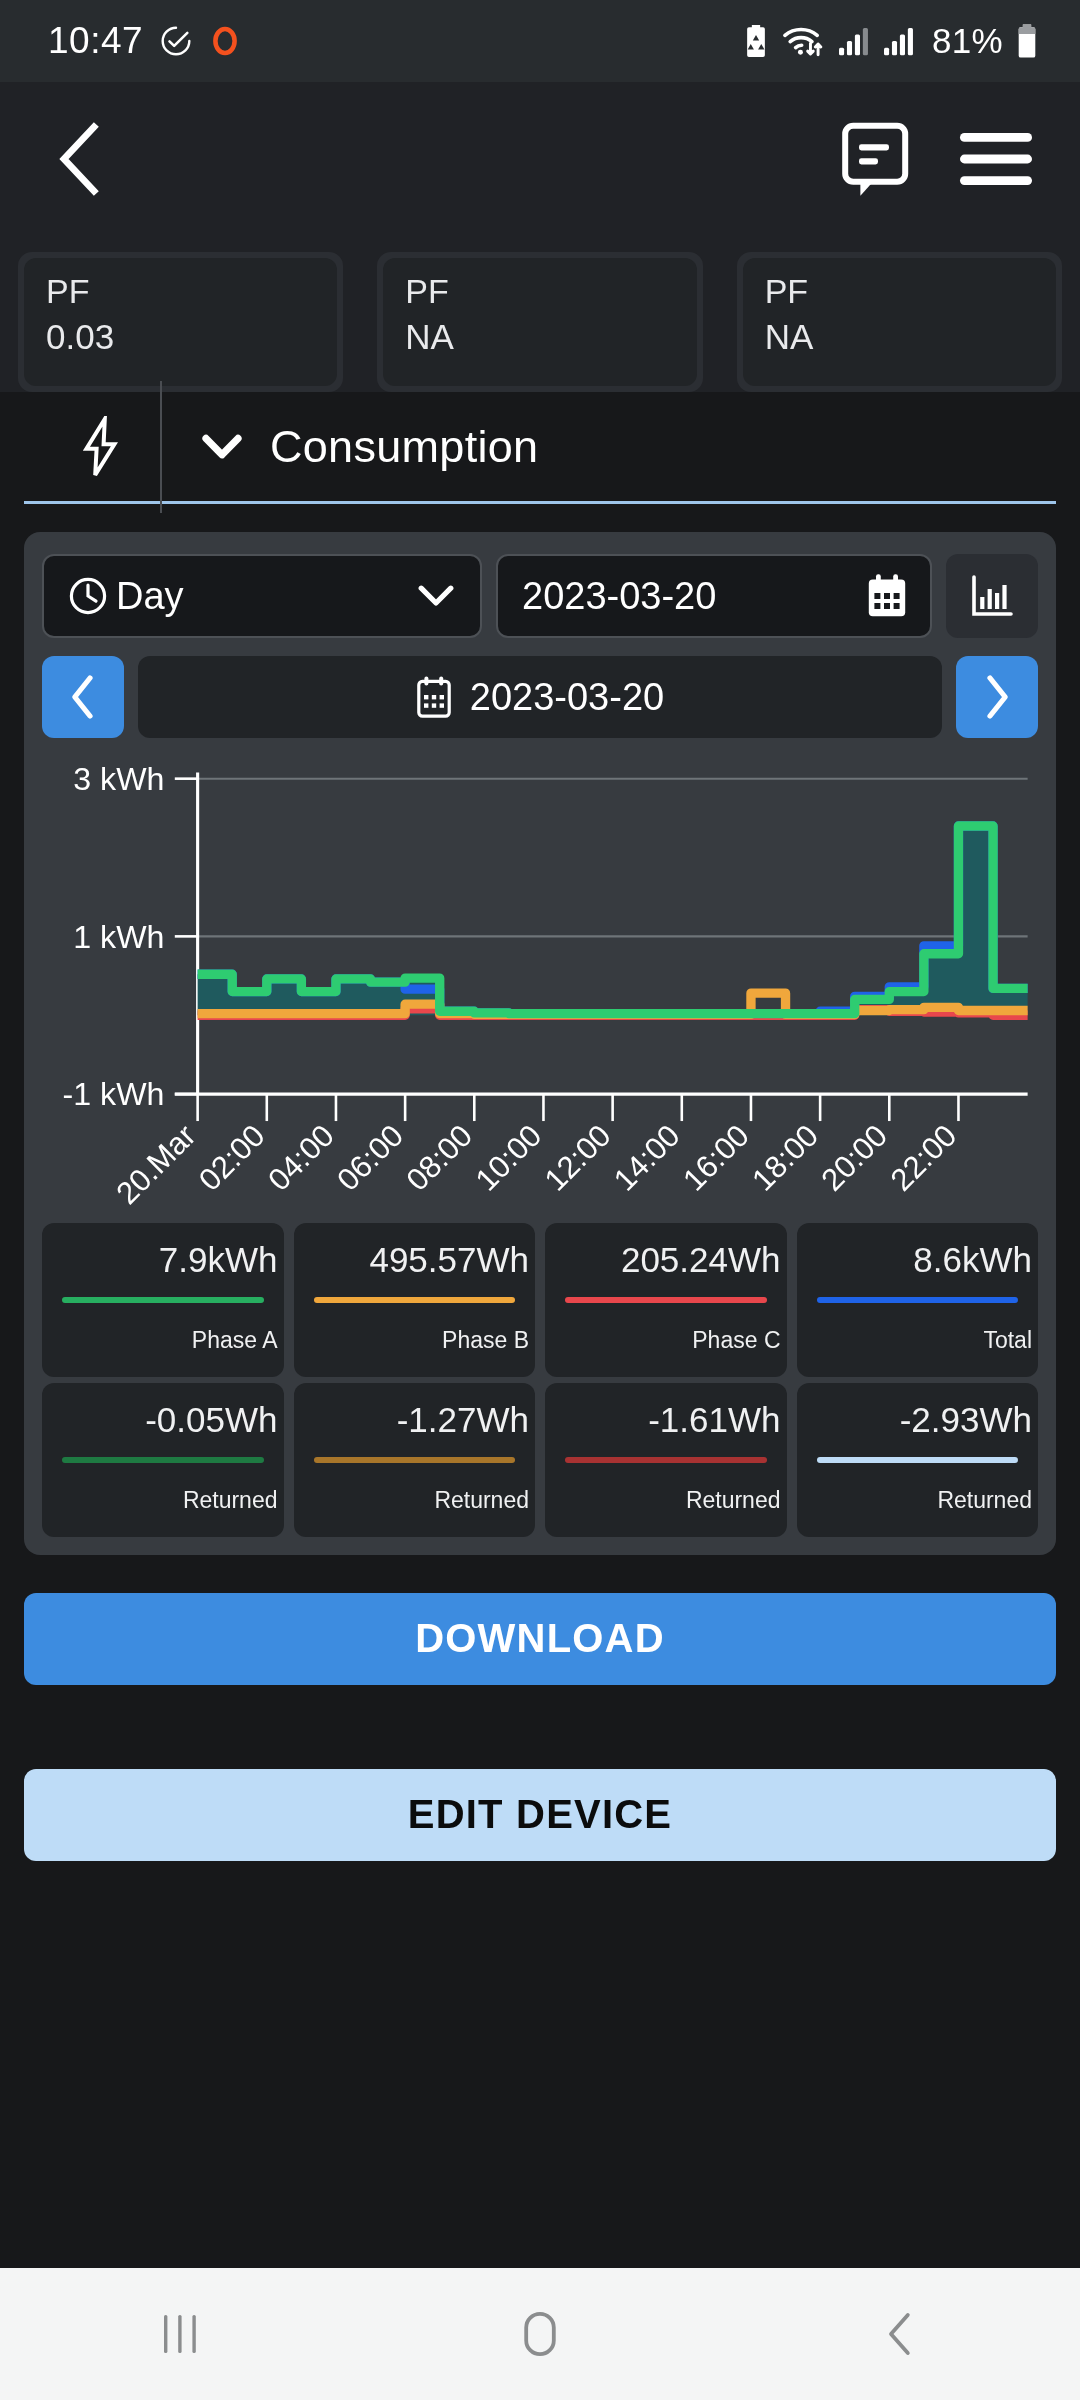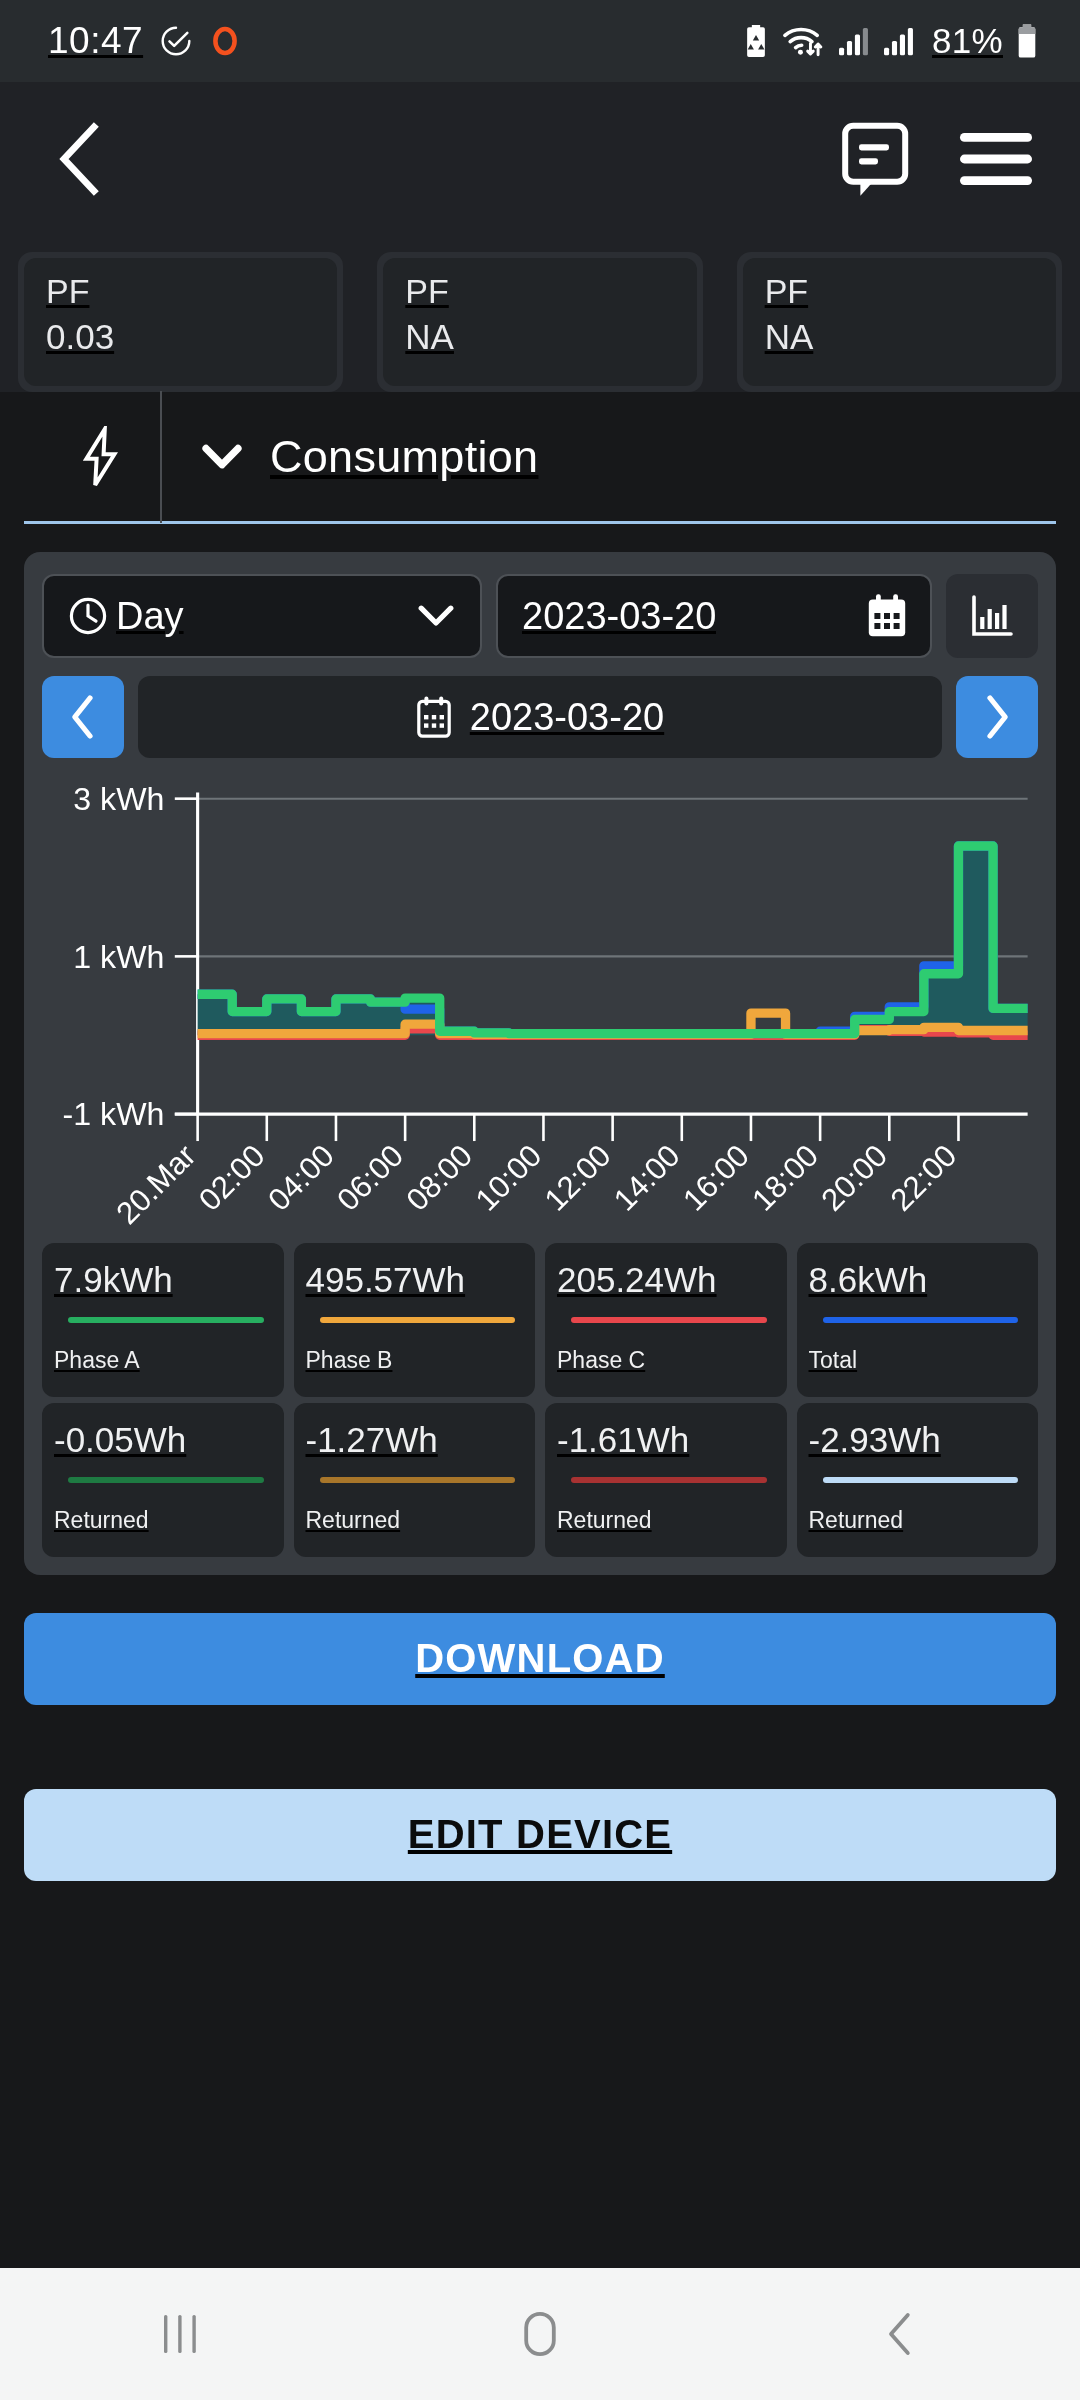--- a/index.html
+++ b/index.html
@@ -11,21 +11,20 @@
     font-family: "Liberation Sans", sans-serif;
     overflow: hidden;
     position: relative;
   }
   #phone {
     width: 1080px; height: 2400px;
     position: relative;
     background: #a16207;
     display: flex;
     flex-direction: column;
-    text-decoration: underline;
   }
 
   
   .statusbar {
     height: 82px;
     background: #282c2f;
     display: flex;
     align-items: center;
     justify-content: space-between;
     padding: 0 40px 0 48px;
@@ -87,21 +86,21 @@
     padding: 10px 22px 0 22px;
     box-sizing: border-box;
     color: #e9eaec;
     font-size: 34px;
     line-height: 46px;
   }
   .pf-val { font-size: 35px; }
 
   
   .section-head {
-    height: 132px;
+    height: 112px;
     display: flex;
     align-items: center;
     padding-left: 40px;
     box-sizing: border-box;
     border-bottom: 3px solid #9ec5ea;
     margin: 0 24px 0 24px;
   }
   .bolt-wrap {
     width: 74px; display: flex; justify-content: center; align-items: center;
   }
@@ -186,22 +185,22 @@
   
   .stat-grid {
     display: grid;
     grid-template-columns: repeat(4, 1fr);
     gap: 10px;
     margin-top: 6px;
   }
   .stat-card {
     background: #212427;
     border-radius: 12px;
-    padding: 14px 6px 16px 12px;
-    text-align: left;
+    padding: 14px 6px 16px 6px;
+    text-align: right;
     box-sizing: border-box;
   }
   .stat-val { color: #f0f1f2; font-size: 35px; line-height: 46px; white-space: nowrap;}
   .stat-rule { height: 6px; border-radius: 3px; margin: 14px 14px 16px 14px; }
   .stat-lbl { color: #f0f1f2; font-size: 23px; line-height: 42px; }
 
   
   .btn {
     margin: 0 24px;
     height: 92px;

